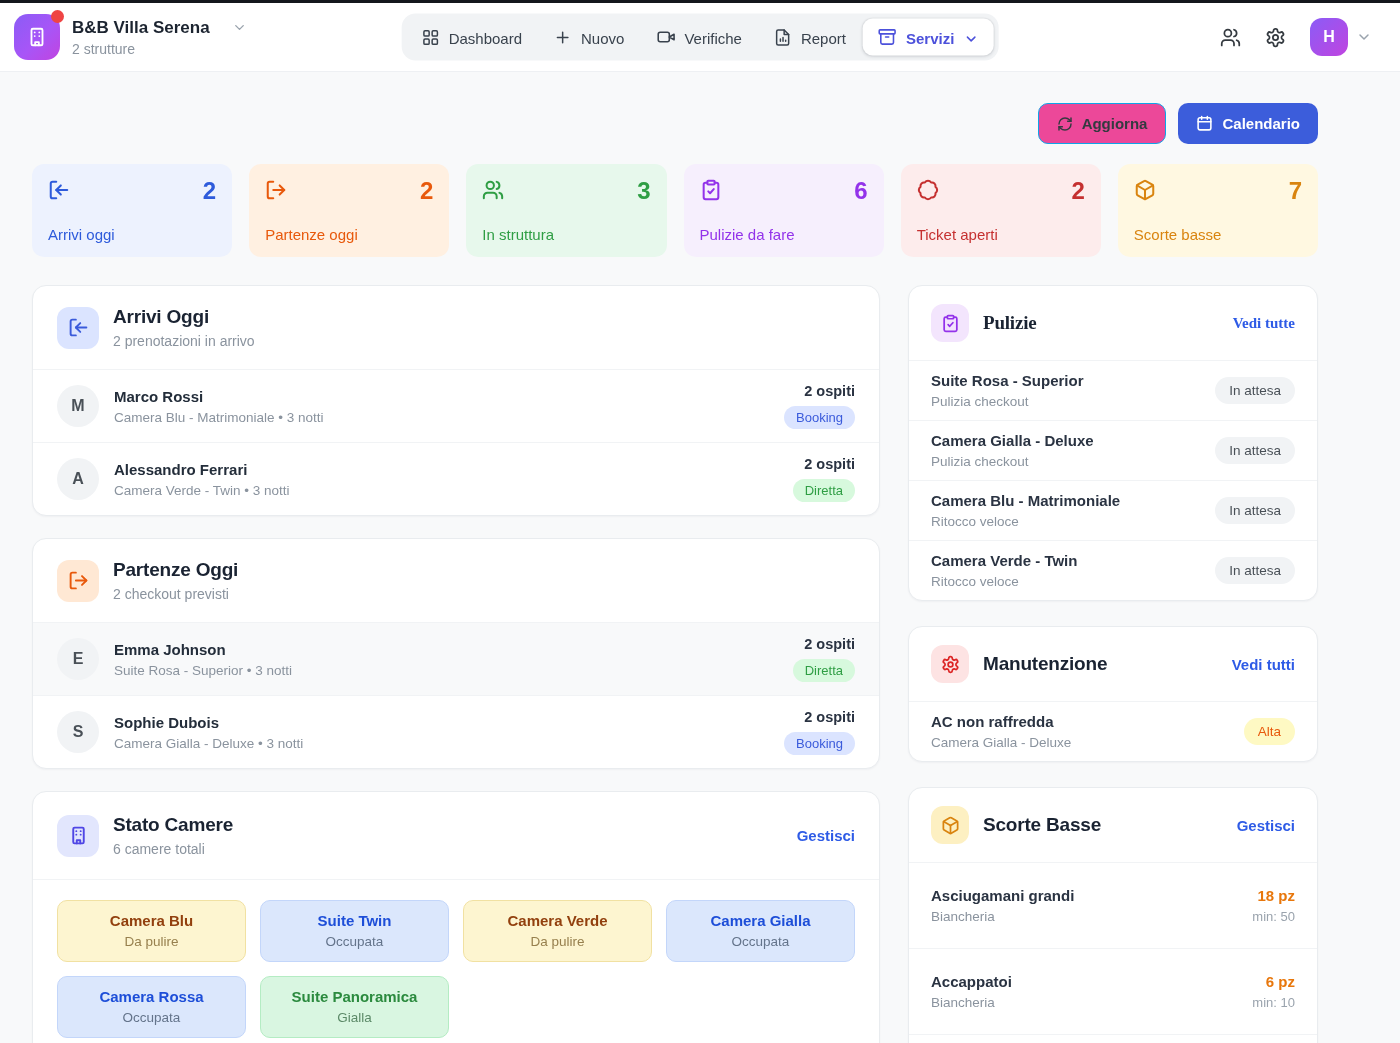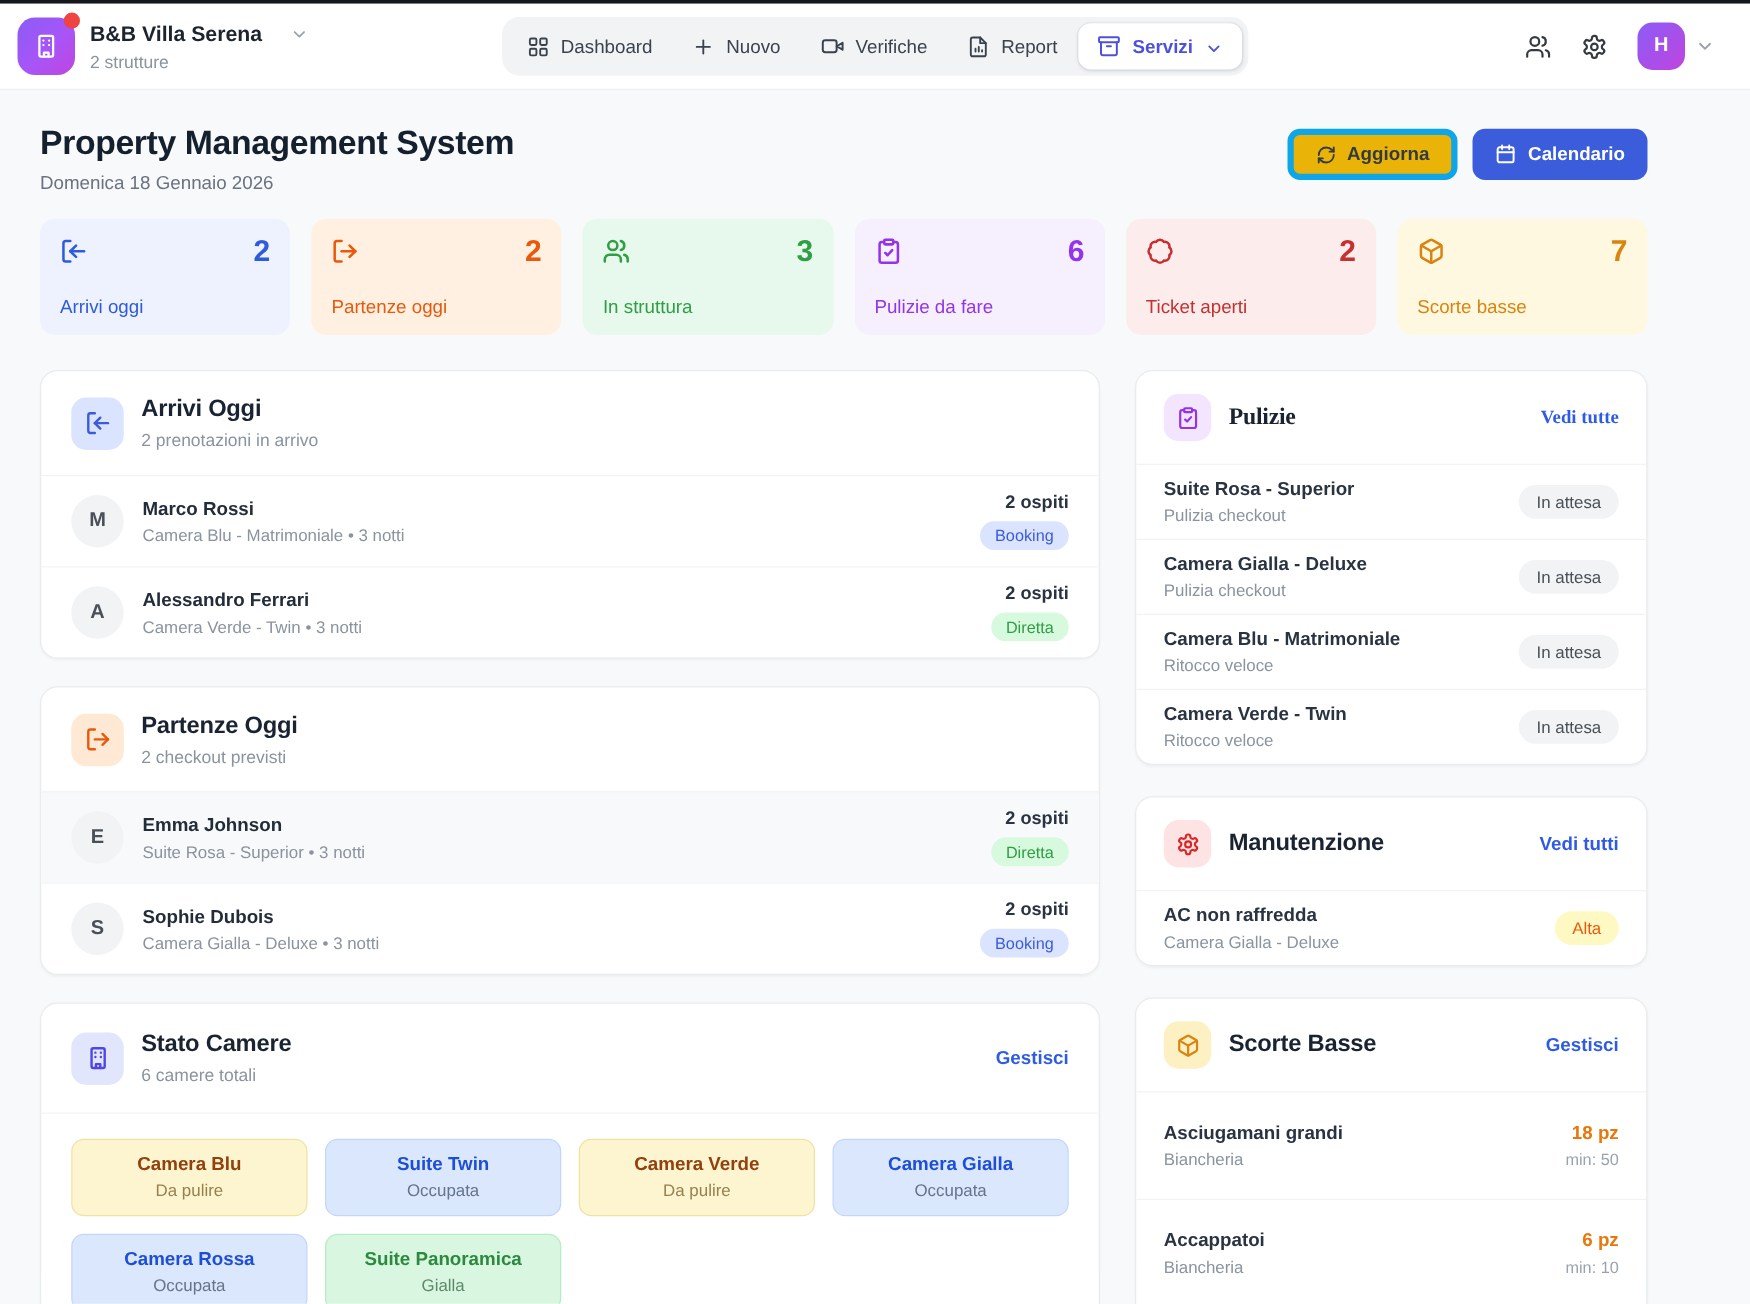--- a/index.html
+++ b/index.html
@@ -47,21 +47,21 @@
   .avatar-chevron { color:#9aa3ad; cursor:pointer; }
 
   
   .page-head { display:flex; align-items:flex-start; padding:27px 82px 20px 32px; }
   .page-title { font-size:27px; font-weight:700; color:#15202e; letter-spacing:-.3px; }
   .page-date { font-size:15px; color:#6b7280; margin-top:8px; }
   .head-btns { margin-left:auto; display:flex; gap:12px; margin-top:4px; }
   .btn { height:41px; border-radius:10px; padding:0 18px; font-size:15px; font-weight:600;
          display:inline-flex; align-items:center; gap:9px; cursor:pointer;
          font-family:"Liberation Sans","DejaVu Sans",sans-serif; }
-  .btn-outline { background:#eab308; border:5px solid #0ea5e9; color:#343a40; }
+  .btn-outline { background:#ec4899; border:1px solid #0ea5e9; color:#343a40; }
   .btn-primary { background:#3c5ddb; border:none; color:#fff; }
 
   
   .stats { display:grid; grid-template-columns:repeat(6,1fr); gap:17px; padding:0 82px 0 32px; }
   .stat { border-radius:12px; height:93px; padding:15px 16px 14px; display:flex;
           flex-direction:column; justify-content:space-between; cursor:pointer; }
   .stat-top { display:flex; justify-content:space-between; align-items:flex-start; }
   .stat-value { font-size:24px; font-weight:700; line-height:1; }
   .stat-label { font-size:15px; font-weight:500; }
   .stat-blue   { background:#edf2fe; color:#2e5bdb; }
@@ -236,24 +236,20 @@
       <span class="avatar-chevron">
         <svg width="16" height="16" viewBox="0 0 24 24" fill="none" stroke="currentColor" stroke-width="2.2" stroke-linecap="round" stroke-linejoin="round">
             <path d="m6 9 6 6 6-6"></path>
           </svg>
       </span>
     </div>
   </div>
 </header>
 
 <section class="page-head">
-  <div>
-    <h1 class="page-title">Property Management System</h1>
-    <div class="page-date">Domenica 18 Gennaio 2026</div>
-  </div>
   <div class="head-btns">
     <button class="btn btn-outline">
       <span>
         <svg width="16" height="16" viewBox="0 0 24 24" fill="none" stroke="currentColor" stroke-width="2.2" stroke-linecap="round" stroke-linejoin="round">
           <path d="M3 12a9 9 0 0 1 9-9 9.75 9.75 0 0 1 6.74 2.74L21 8"></path>
             <path d="M21 3v5h-5"></path>
             <path d="M21 12a9 9 0 0 1-9 9 9.75 9.75 0 0 1-6.74-2.74L3 16"></path>
             <path d="M8 16H3v5"></path>
         </svg>
       </span>

